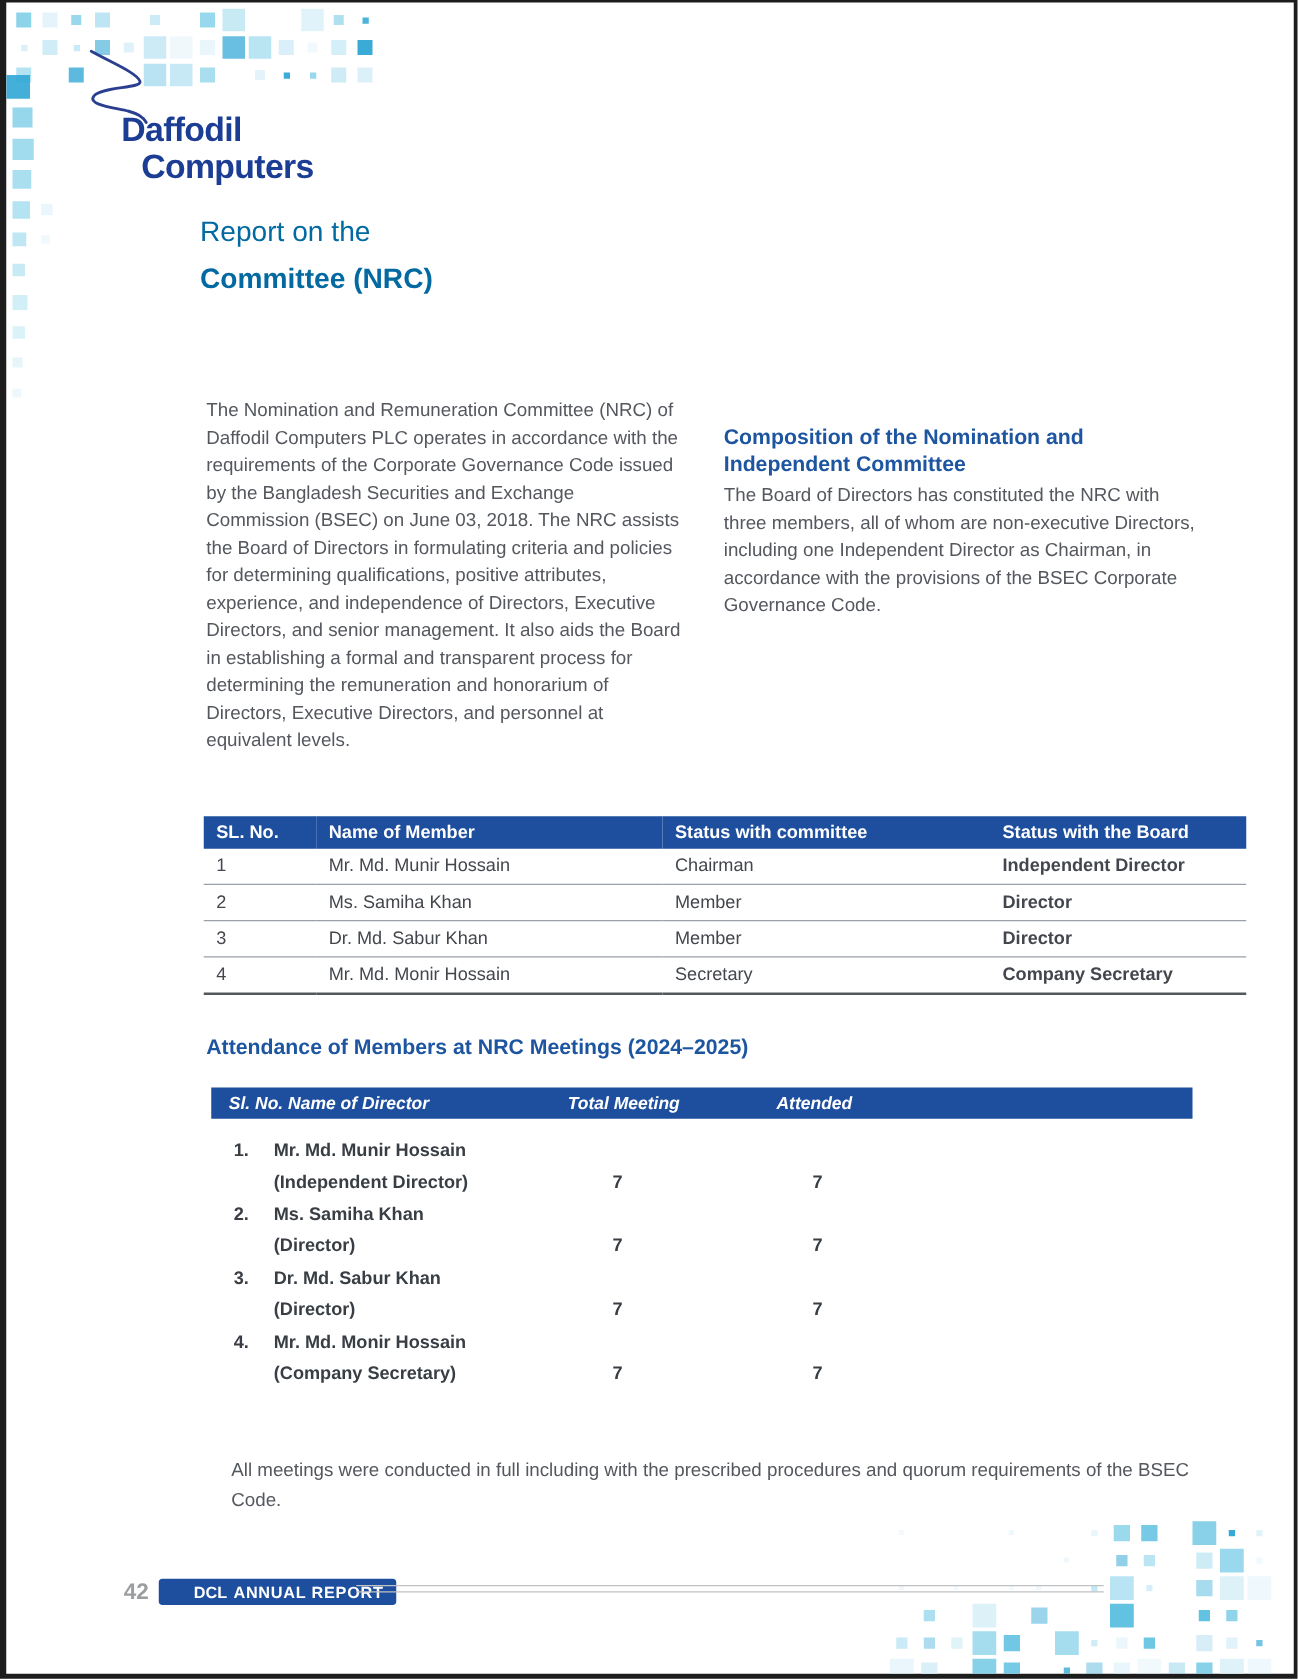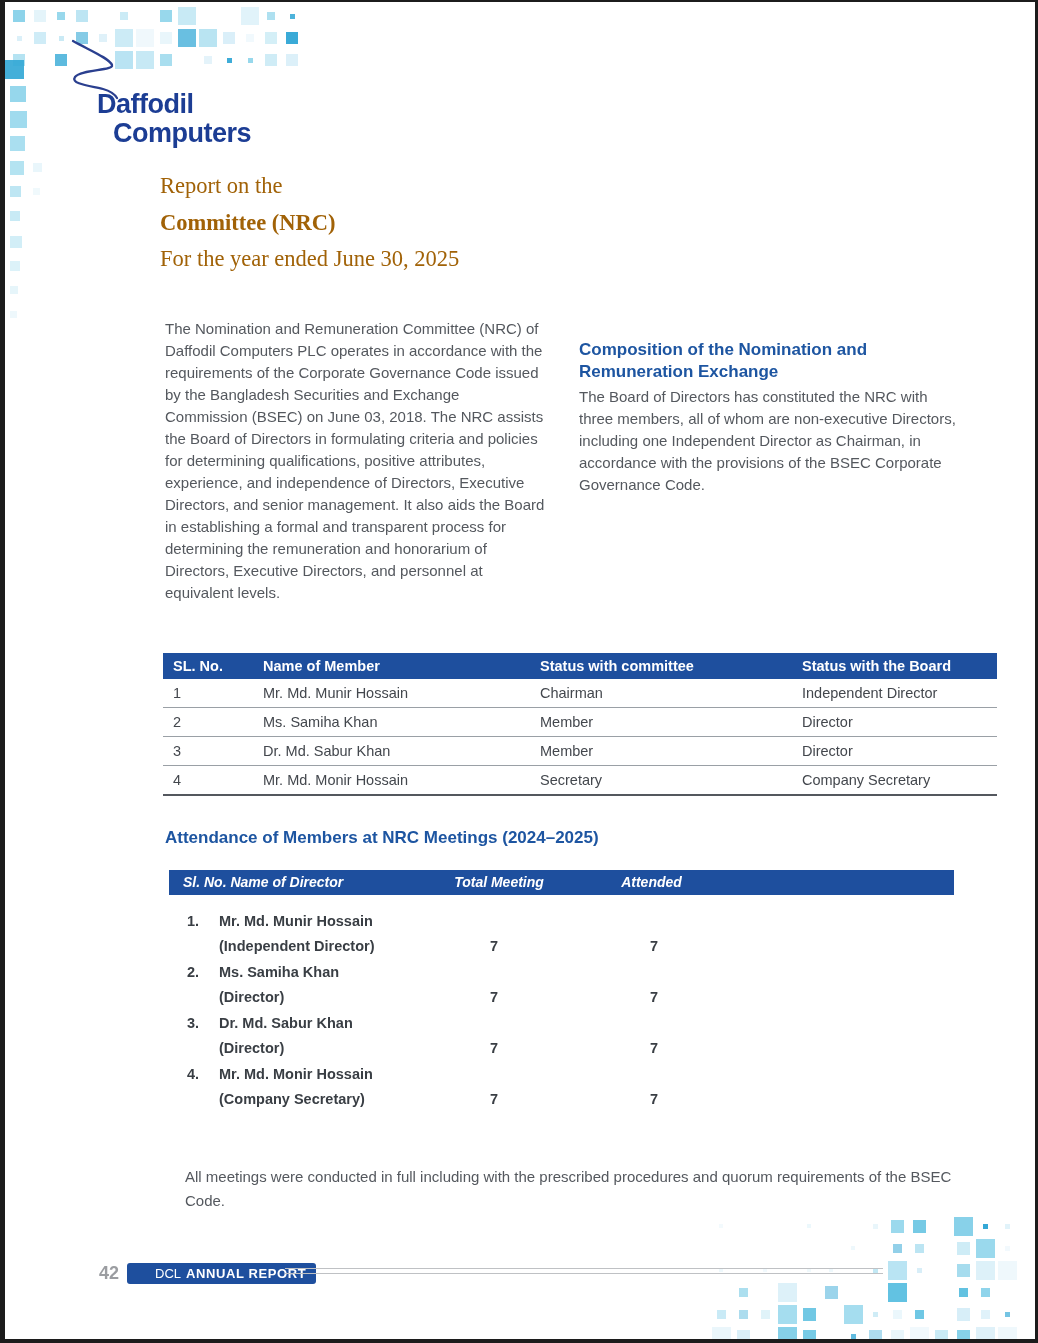--- a/index.html
+++ b/index.html
@@ -7,58 +7,58 @@
   .page{position:absolute;left:5px;top:2px;width:1030px;height:1337px;background:#ffffff;overflow:hidden;}
   .sq{position:absolute;}
   .deco{position:absolute;left:0;top:0;width:100%;height:100%;pointer-events:none;}
 
   
   .logo{position:absolute;left:92px;top:88px;color:#1c3d94;font-weight:bold;font-size:27px;line-height:29px;letter-spacing:-0.5px;}
   .logo .l2{margin-left:16px;}
   .squiggle{position:absolute;left:60px;top:36px;}
 
   
-  .titleblock{position:absolute;left:155px;top:166px;color:#a16207;font-size:22.5px;line-height:36.5px;font-family:Liberation Serif, serif;}
+  .titleblock{position:absolute;left:155px;top:166px;color:#0369a1;font-size:22.5px;line-height:36.5px;}
   .titleblock .bold{font-weight:bold;}
 
   
   .col{position:absolute;top:316px;width:380px;color:#54585e;font-size:15px;line-height:22px;}
   .col.left{left:160px;}
   .col.right{left:574px;}
   .col p{margin:0;}
   .col h3{margin:21px 0 3px 0;color:#1d55a1;font-size:17px;line-height:22px;}
 
   
   table.members{position:absolute;left:158px;top:651px;width:794px;border-collapse:collapse;font-size:14.5px;color:#43474d;table-layout:fixed;}
   table.members th{background:#1e4f9e;color:#ffffff;font-weight:bold;text-align:left;height:26px;padding:0 0 0 10px;}
   table.members td{height:28px;padding:0 0 0 10px;border-bottom:1px solid #9aa0a6;}
   table.members tr:last-child td{border-bottom:2.5px solid #54585e;}
   th.c0,td.c0{width:80px;}
   th.c1,td.c1{width:267px;}
   th.c2,td.c2{width:252px;}
-  th.c3,td.c3{width:195px;}
+  th.c3,td.c3{width:195px;font-weight:bold;}
 
   
   .att-heading{position:absolute;left:160px;top:826px;color:#1d55a1;font-size:17px;font-weight:bold;}
   .att-header{position:absolute;left:164px;top:868px;width:785px;height:25px;background:#1e4f9e;color:#fff;font-size:14px;font-weight:bold;font-style:italic;}
   .att-header span{position:absolute;top:4px;}
   .att-h0{left:14px;}
   .att-h1{left:250px;width:160px;text-align:center;}
   .att-h2{left:420px;width:125px;text-align:center;}
   .att-rows{position:absolute;left:182px;top:906px;width:580px;color:#393e44;font-weight:bold;font-size:14.5px;}
   .att-line{display:grid;grid-template-columns:32px 210px 130px 190px;height:25.5px;align-items:center;}
   .a-num{text-align:center;}
 
   
   .closing{position:absolute;left:180px;top:1148px;width:775px;color:#54585e;font-size:15px;line-height:23.5px;}
 
   
   .page-num{position:absolute;left:94px;top:1261px;color:#9b9da1;font-size:18px;font-weight:bold;}
   .badge{position:absolute;left:122px;top:1261px;height:21px;background:#1e4f9e;border-radius:3px;color:#fff;padding:0 10px 0 8px;font-size:13px;line-height:21px;white-space:nowrap;}
-  .badge .b{font-weight:normal;margin-right:5px;padding-left:20px;}
+  .badge .b{font-weight:bold;margin-right:5px;padding-left:20px;}
   .badge .r{letter-spacing:0.6px;font-weight:bold;}
   .rule{position:absolute;left:280px;top:1266px;width:598px;height:4px;border-top:1.5px solid #bfc1c4;border-bottom:1.5px solid #bfc1c4;}
 </style>
 </head>
 <body>
 
 <div class="page">
 
   <div class="deco" id="decoTL">
       <div class="sq" style="left: 8px; top: 8px; width: 12px; height: 12px; background: rgb(95, 193, 225); opacity: 0.71311;"></div>
@@ -171,29 +171,28 @@
   </svg>
 
   <div class="logo">
     <div class="l1">Daffodil</div>
     <div class="l2">Computers</div>
   </div>
 
   <div class="titleblock">
     <div>Report on the</div>
     <div class="bold">Committee (NRC)</div>
-    <div>For the year ended June 30, 2025</div>
   </div>
 
   <div class="col left">
     <p>The Nomination and Remuneration Committee (NRC) of Daffodil Computers PLC operates in accordance with the requirements of the Corporate Governance Code issued by the Bangladesh Securities and Exchange Commission (BSEC) on June 03, 2018. The NRC assists the Board of Directors in formulating criteria and policies for determining qualifications, positive attributes, experience, and independence of Directors, Executive Directors, and senior management. It also aids the Board in establishing a formal and transparent process for determining the remuneration and honorarium of Directors, Executive Directors, and personnel at equivalent levels.</p>
   </div>
 
   <div class="col right">
-    <h3>Composition of the Nomination and Remuneration Exchange</h3>
+    <h3>Composition of the Nomination and Independent Committee</h3>
     <p>The Board of Directors has constituted the NRC with three members, all of whom are non-executive Directors, including one Independent Director as Chairman, in accordance with the provisions of the BSEC Corporate Governance Code.</p>
   </div>
 
   <table class="members">
       <thead>
         <tr>
           <th class="c0">SL. No.</th>
           <th class="c1">Name of Member</th>
           <th class="c2">Status with committee</th>
           <th class="c3">Status with the Board</th>

